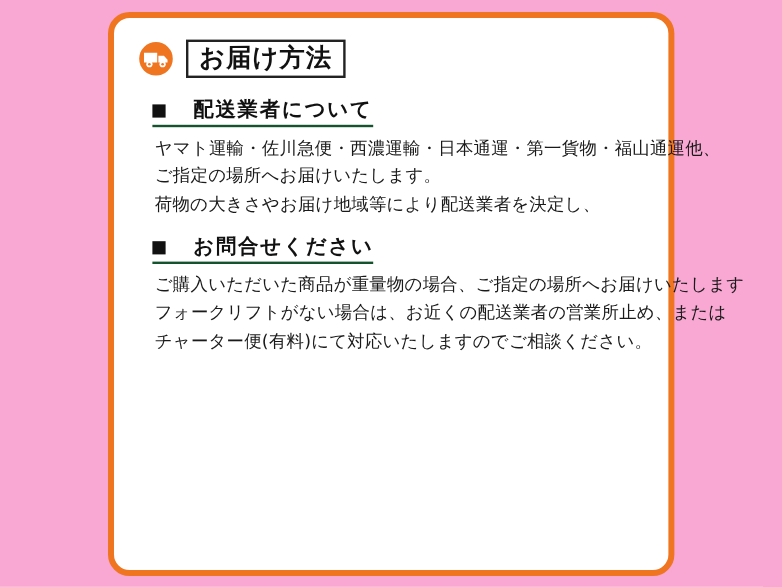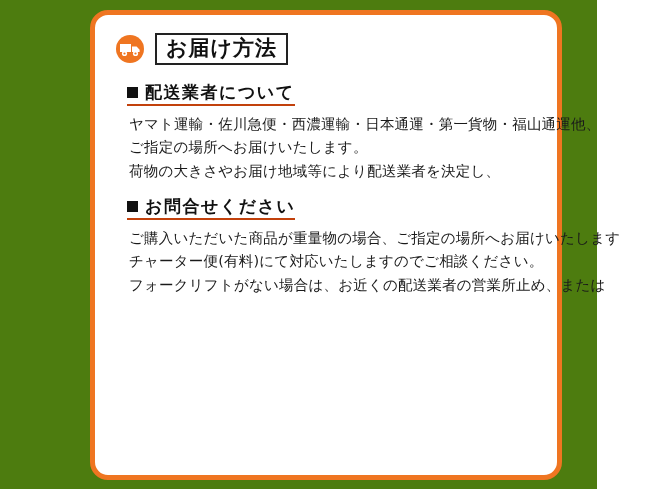--- a/index.html
+++ b/index.html
@@ -8,23 +8,23 @@
   }
   body {
     width: 652px;
     height: 489px;
     background: #ffffff;
     font-family: "DejaVu Sans", "Liberation Sans", sans-serif;
     overflow: hidden;
   }
   .page {
     position: relative;
-    width: 597px;
+    width: 652px;
     height: 489px;
-    background: #4d7c0f;
+    background: #f9a8d4;
     box-sizing: border-box;
   }
   .panel {
     position: absolute;
     left: 90px;
     top: 10px;
     width: 472px;
     height: 470px;
     border: 5px solid #ef7521;
     border-radius: 18px;
@@ -68,23 +68,23 @@
   
   .section {
     margin-top: 14px;
   }
   .section.first {
     margin-top: 16px;
   }
   .sec-head {
     display: flex;
     align-items: center;
-    gap: 7px;
+    gap: 23px;
     margin-left: 18px;
-    border-bottom: 2px solid #c2410c;
+    border-bottom: 2px solid #14532d;
     padding-bottom: 2px;
     width: fit-content;
   }
   .sec-marker {
     width: 11px;
     height: 11px;
     background: #111111;
     display: inline-block;
     flex: 0 0 auto;
   }
@@ -144,21 +144,21 @@
         </div>
       </div>
 
       <div class="section">
         <div class="sec-head">
           <span class="sec-marker"></span>
           <span class="sec-title">お問合せください</span>
         </div>
         <div class="sec-body">
           <div class="line">ご購入いただいた商品が重量物の場合、ご指定の場所へお届けいたします</div>
+          <div class="line">フォークリフトがない場合は、お近くの配送業者の営業所止め、または</div>
           <div class="line">チャーター便(有料)にて対応いたしますのでご相談ください。</div>
-          <div class="line">フォークリフトがない場合は、お近くの配送業者の営業所止め、または</div>
         </div>
       </div>
 
 
     </div>
   </div>
 </div>
 
 </body></html>

